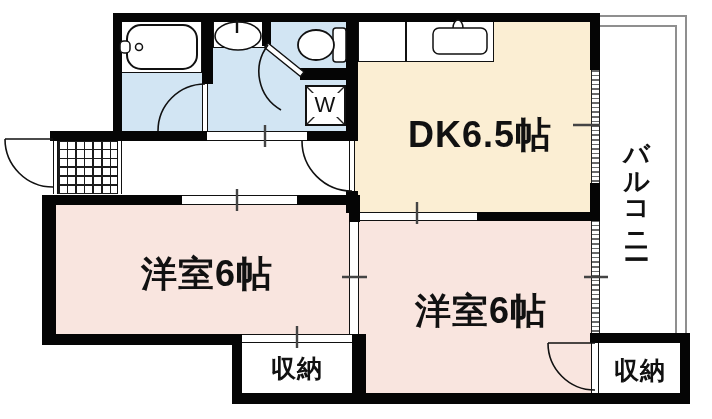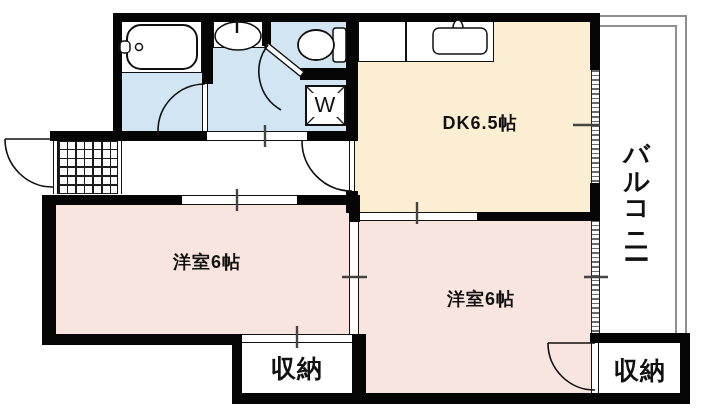--- a/index.html
+++ b/index.html
@@ -13,21 +13,21 @@
   .slider-h{position:absolute;background:#ffffff;border-top:1.8px solid #111;border-bottom:1.8px solid #111;box-sizing:border-box;}
   .slider-v{position:absolute;background:#ffffff;border-left:1.8px solid #111;border-right:1.8px solid #111;box-sizing:border-box;}
   .leaf-v{position:absolute;background:#ffffff;border-left:1.5px solid #111;border-right:1.5px solid #111;box-sizing:border-box;}
   .window-v{position:absolute;box-sizing:border-box;border-left:1.6px solid #222;border-right:1.6px solid #222;
     background:repeating-linear-gradient(to bottom,#6a6a6a 0 1.6px,#ffffff 1.6px 4.6px);}
   .jamb{position:absolute;background:#fff;border-left:1.4px solid #111;border-right:1.4px solid #111;box-sizing:border-box;}
   .grid{position:absolute;background-color:#fff;
     background-image:repeating-linear-gradient(to right,#1c1c1c 0 1.6px,transparent 1.6px 8.6px),
                      repeating-linear-gradient(to bottom,#1c1c1c 0 1.6px,transparent 1.6px 8.8px);}
   .label{position:absolute;text-align:center;font-weight:600;letter-spacing:1px;white-space:nowrap;}
-  .lbl-room{font-size:18px;}
+  .lbl-room{font-size:36px;}
   .lbl-storage{font-size:25px;}
   .lbl-w{font-size:22px;font-weight:500;background:#ffffff;line-height:24px;}
   .lbl-balcony{font-size:26px;writing-mode:vertical-rl;text-orientation:mixed;letter-spacing:1px;font-weight:600;}
   svg{position:absolute;left:0;top:0;}
 </style>
 </head>
 <body>
 
 <div id="plan">
 

